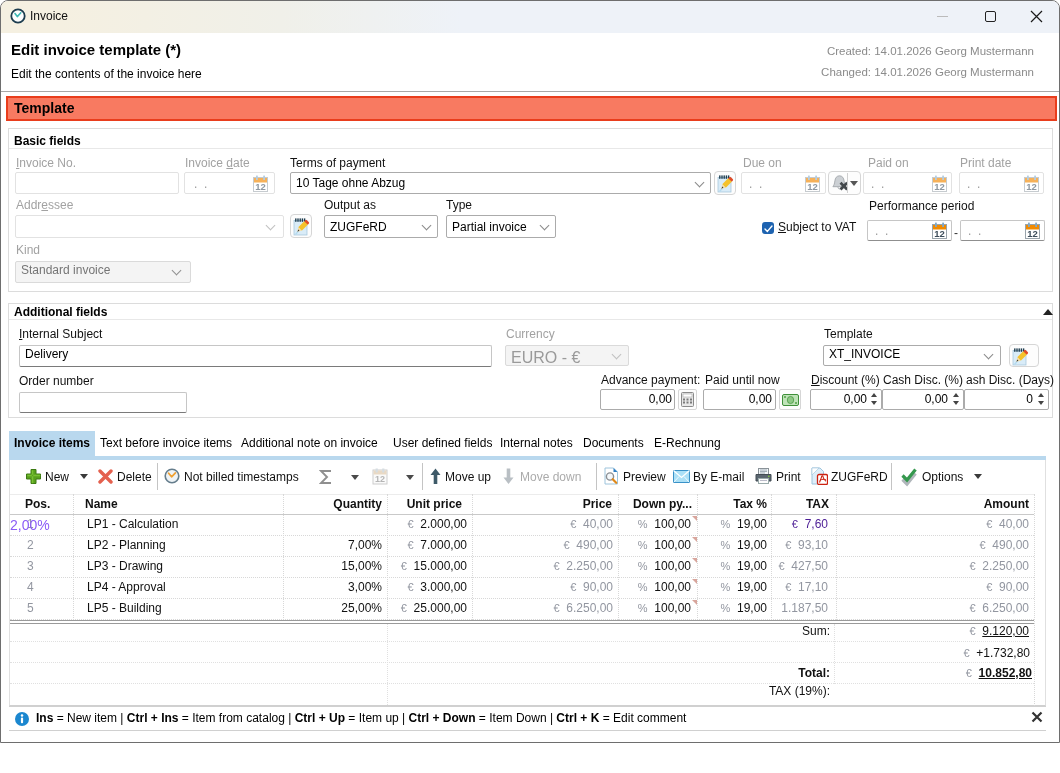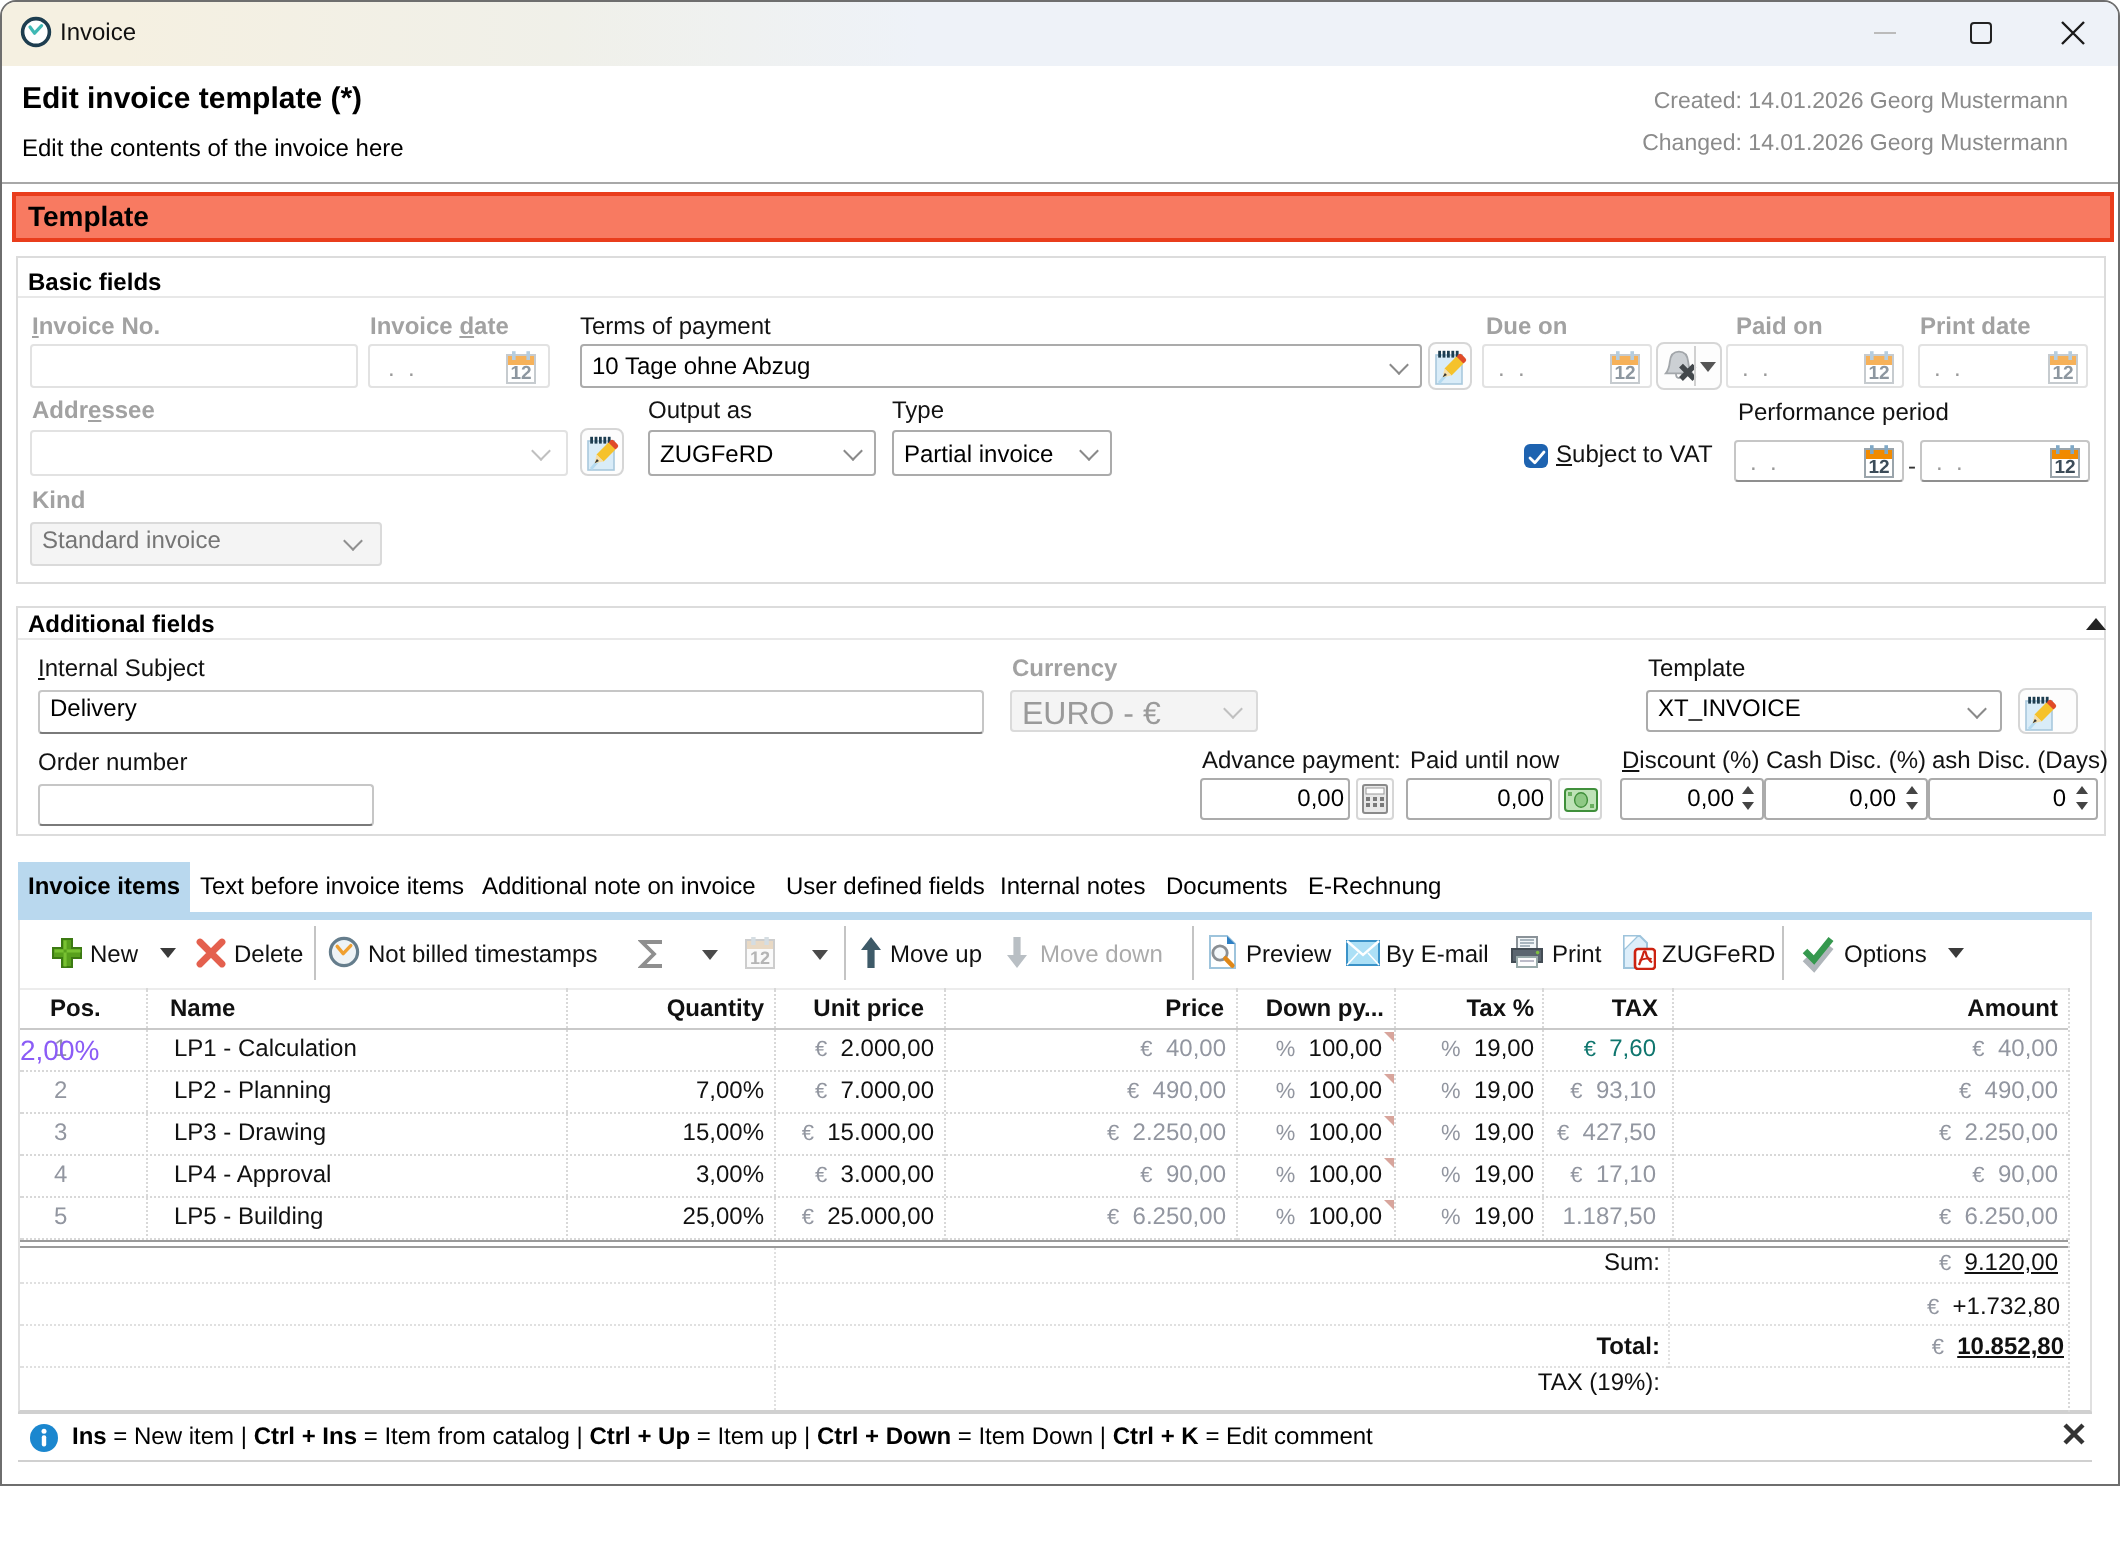--- a/index.html
+++ b/index.html
@@ -1,19 +1,19 @@
 <!DOCTYPE html>
 <html><head>
 <meta charset="utf-8">
 <style>
 *{margin:0;padding:0;box-sizing:border-box;}
 html,body{width:1060px;height:773px;font-family:"Liberation Sans",sans-serif;background:#fff;}
 #win{position:relative;width:1060px;height:743px;background:#fff;border:1px solid #6e6e6e;border-radius:8px 8px 0 0;overflow:hidden;}
 .abs{position:absolute;}
-.lbl{position:absolute;color:#a2a2a2;font-size:12px;white-space:nowrap;font-weight:bold;}
+.lbl{position:absolute;color:#a2a2a2;font-size:12px;white-space:nowrap;}
 .lblb{position:absolute;color:#121212;font-size:12px;white-space:nowrap;}
 .fld{position:absolute;background:#fff;border:1px solid #e2e2e2;border-radius:2px;}
 .fldE{position:absolute;background:#fff;border:1px solid #ababab;border-radius:2px;}
 .chev{position:absolute;width:7px;height:7px;border-right:1.4px solid #8a8a8a;border-bottom:1.4px solid #8a8a8a;transform:rotate(45deg);}
 .dots{position:absolute;color:#9a9a9a;font-size:12px;}
 .btn{position:absolute;background:#fdfdfd;border:1px solid #d6d6d6;border-radius:4px;}
 .tri{position:absolute;width:0;height:0;border-left:4px solid transparent;border-right:4px solid transparent;border-top:5px solid #3a3a3a;}
 .u{text-decoration:underline;}
 .num{position:absolute;font-size:12px;color:#3c3c3c;text-align:right;white-space:nowrap;}
 .spin{position:absolute;background:#fff;border:1px solid #ababab;border-radius:2px;}
@@ -377,21 +377,21 @@
       <div style="position:absolute;top:4px;font-size:12px;color:#111;white-space:nowrap;font-weight:bold;left:0px;width:819px;text-align:right;">TAX</div>
       <div style="position:absolute;top:4px;font-size:12px;color:#111;white-space:nowrap;font-weight:bold;left:0px;width:1019px;text-align:right;">Amount</div>
       <div style="position:absolute;left:0;top:21px;width:1024px;height:1px;background:#c9c9c9;"></div>
       <div style="position:absolute;top:24px;font-size:12px;color:#9296a0;white-space:nowrap;left:17px;">1</div>
       <div style="position:absolute;top:24px;font-size:12px;color:#111;white-space:nowrap;left:77px;">LP1 - Calculation</div>
       <div style="position:absolute;top:24px;font-size:14px;color:#8b5cf6;white-space:nowrap;left:0px;width:372px;text-align:left;">2,00%</div>
       <div style="position:absolute;top:24px;font-size:12px;color:#111;white-space:nowrap;left:0px;width:457px;text-align:right;"><span style="color:#9296a0;font-size:11px;">€</span>&nbsp; 2.000,00</div>
       <div style="position:absolute;top:24px;font-size:12px;color:#9296a0;white-space:nowrap;left:0px;width:603px;text-align:right;"><span style="color:#9296a0;font-size:11px;">€</span>&nbsp; 40,00</div>
       <div style="position:absolute;top:24px;font-size:12px;color:#111;white-space:nowrap;left:0px;width:681px;text-align:right;"><span style="color:#9296a0;font-size:11px;">%</span>&nbsp; 100,00</div>
       <div style="position:absolute;top:24px;font-size:12px;color:#111;white-space:nowrap;left:0px;width:757px;text-align:right;"><span style="color:#9296a0;font-size:11px;">%</span>&nbsp; 19,00</div>
-      <div style="position:absolute;top:24px;font-size:12px;color:#0f766e;white-space:nowrap;left:0px;width:818px;text-align:right;"><span style="font-size:11px;">€</span>&nbsp; 7,60</div>
+      <div style="position:absolute;top:24px;font-size:12px;color:#4c1d95;white-space:nowrap;left:0px;width:818px;text-align:right;"><span style="font-size:11px;">€</span>&nbsp; 7,60</div>
       <div style="position:absolute;top:24px;font-size:12px;color:#9296a0;white-space:nowrap;left:0px;width:1019px;text-align:right;"><span style="font-size:11px;">€</span>&nbsp; 40,00</div>
       <div style="position:absolute;left:682px;top:23px;width:0;height:0;border-top:5px solid #d8a59c;border-left:5px solid transparent;"></div>
       <div style="position:absolute;left:0;top:42px;width:1024px;border-top:1px dotted #d8d8d8;"></div>
       <div style="position:absolute;top:45px;font-size:12px;color:#9296a0;white-space:nowrap;left:17px;">2</div>
       <div style="position:absolute;top:45px;font-size:12px;color:#111;white-space:nowrap;left:77px;">LP2 - Planning</div>
       <div style="position:absolute;top:45px;font-size:12px;color:#111;white-space:nowrap;left:0px;width:372px;text-align:right;">7,00%</div>
       <div style="position:absolute;top:45px;font-size:12px;color:#111;white-space:nowrap;left:0px;width:457px;text-align:right;"><span style="color:#9296a0;font-size:11px;">€</span>&nbsp; 7.000,00</div>
       <div style="position:absolute;top:45px;font-size:12px;color:#9296a0;white-space:nowrap;left:0px;width:603px;text-align:right;"><span style="color:#9296a0;font-size:11px;">€</span>&nbsp; 490,00</div>
       <div style="position:absolute;top:45px;font-size:12px;color:#111;white-space:nowrap;left:0px;width:681px;text-align:right;"><span style="color:#9296a0;font-size:11px;">%</span>&nbsp; 100,00</div>
       <div style="position:absolute;top:45px;font-size:12px;color:#111;white-space:nowrap;left:0px;width:757px;text-align:right;"><span style="color:#9296a0;font-size:11px;">%</span>&nbsp; 19,00</div>

